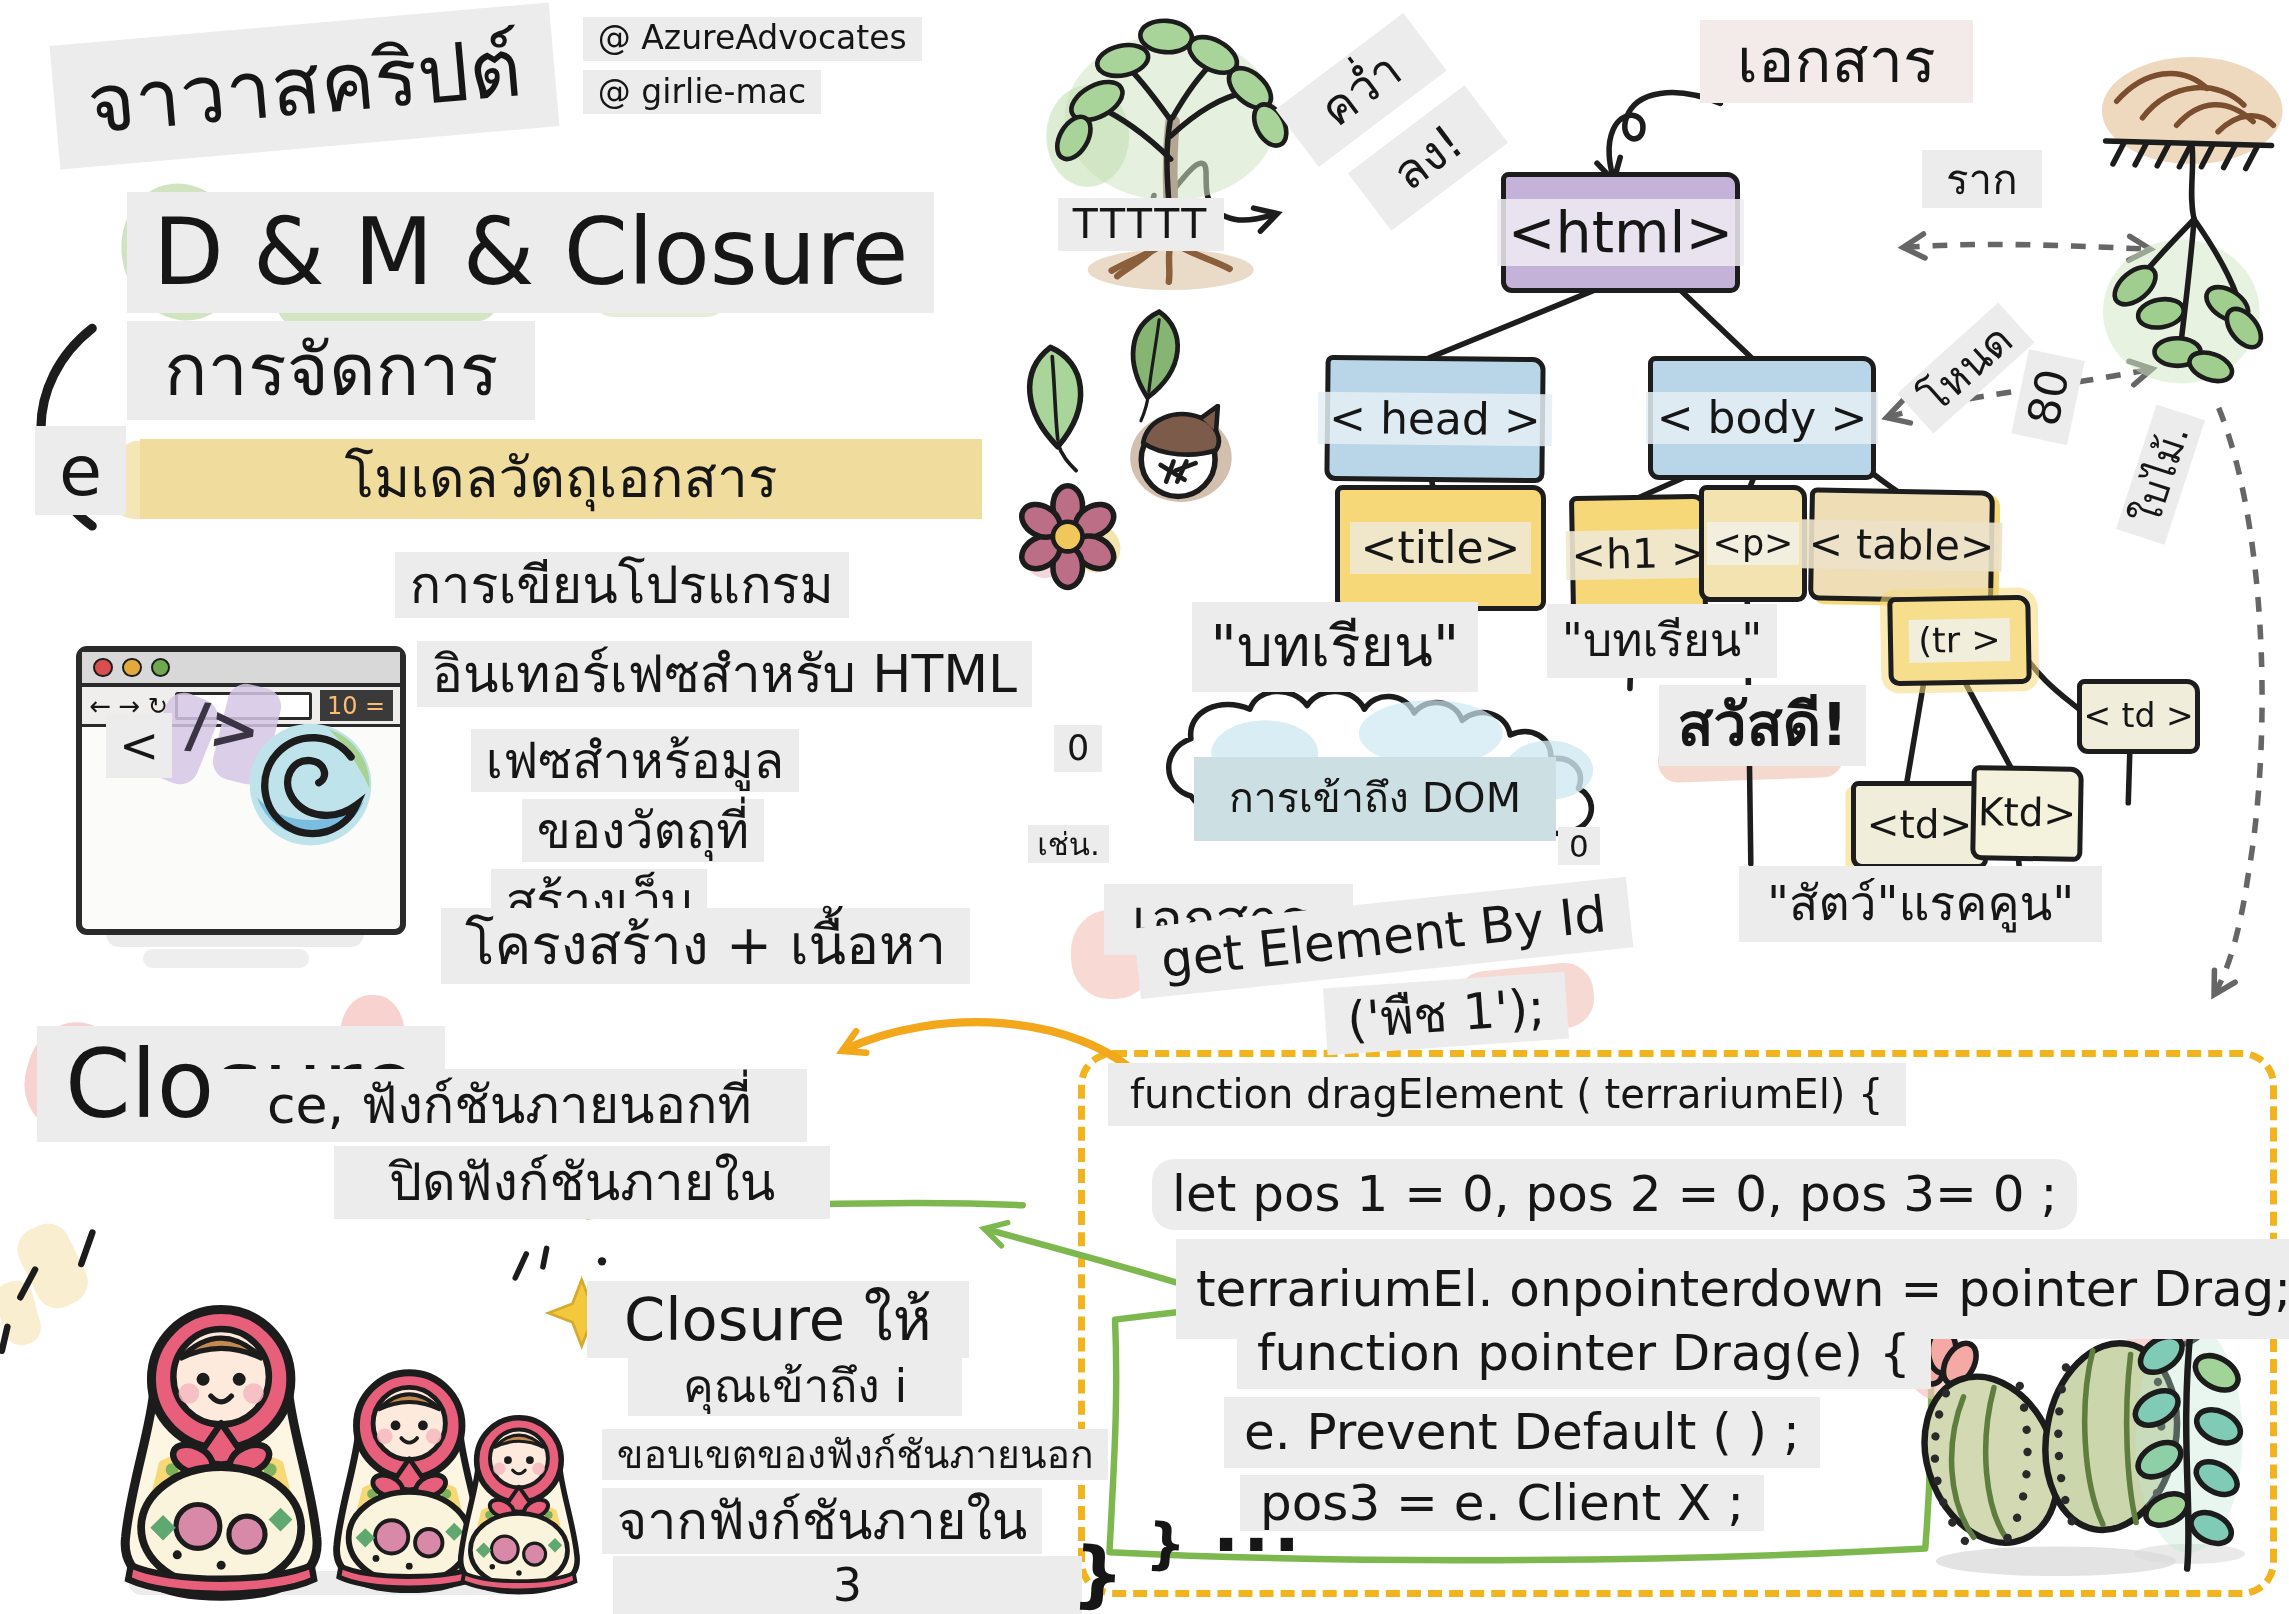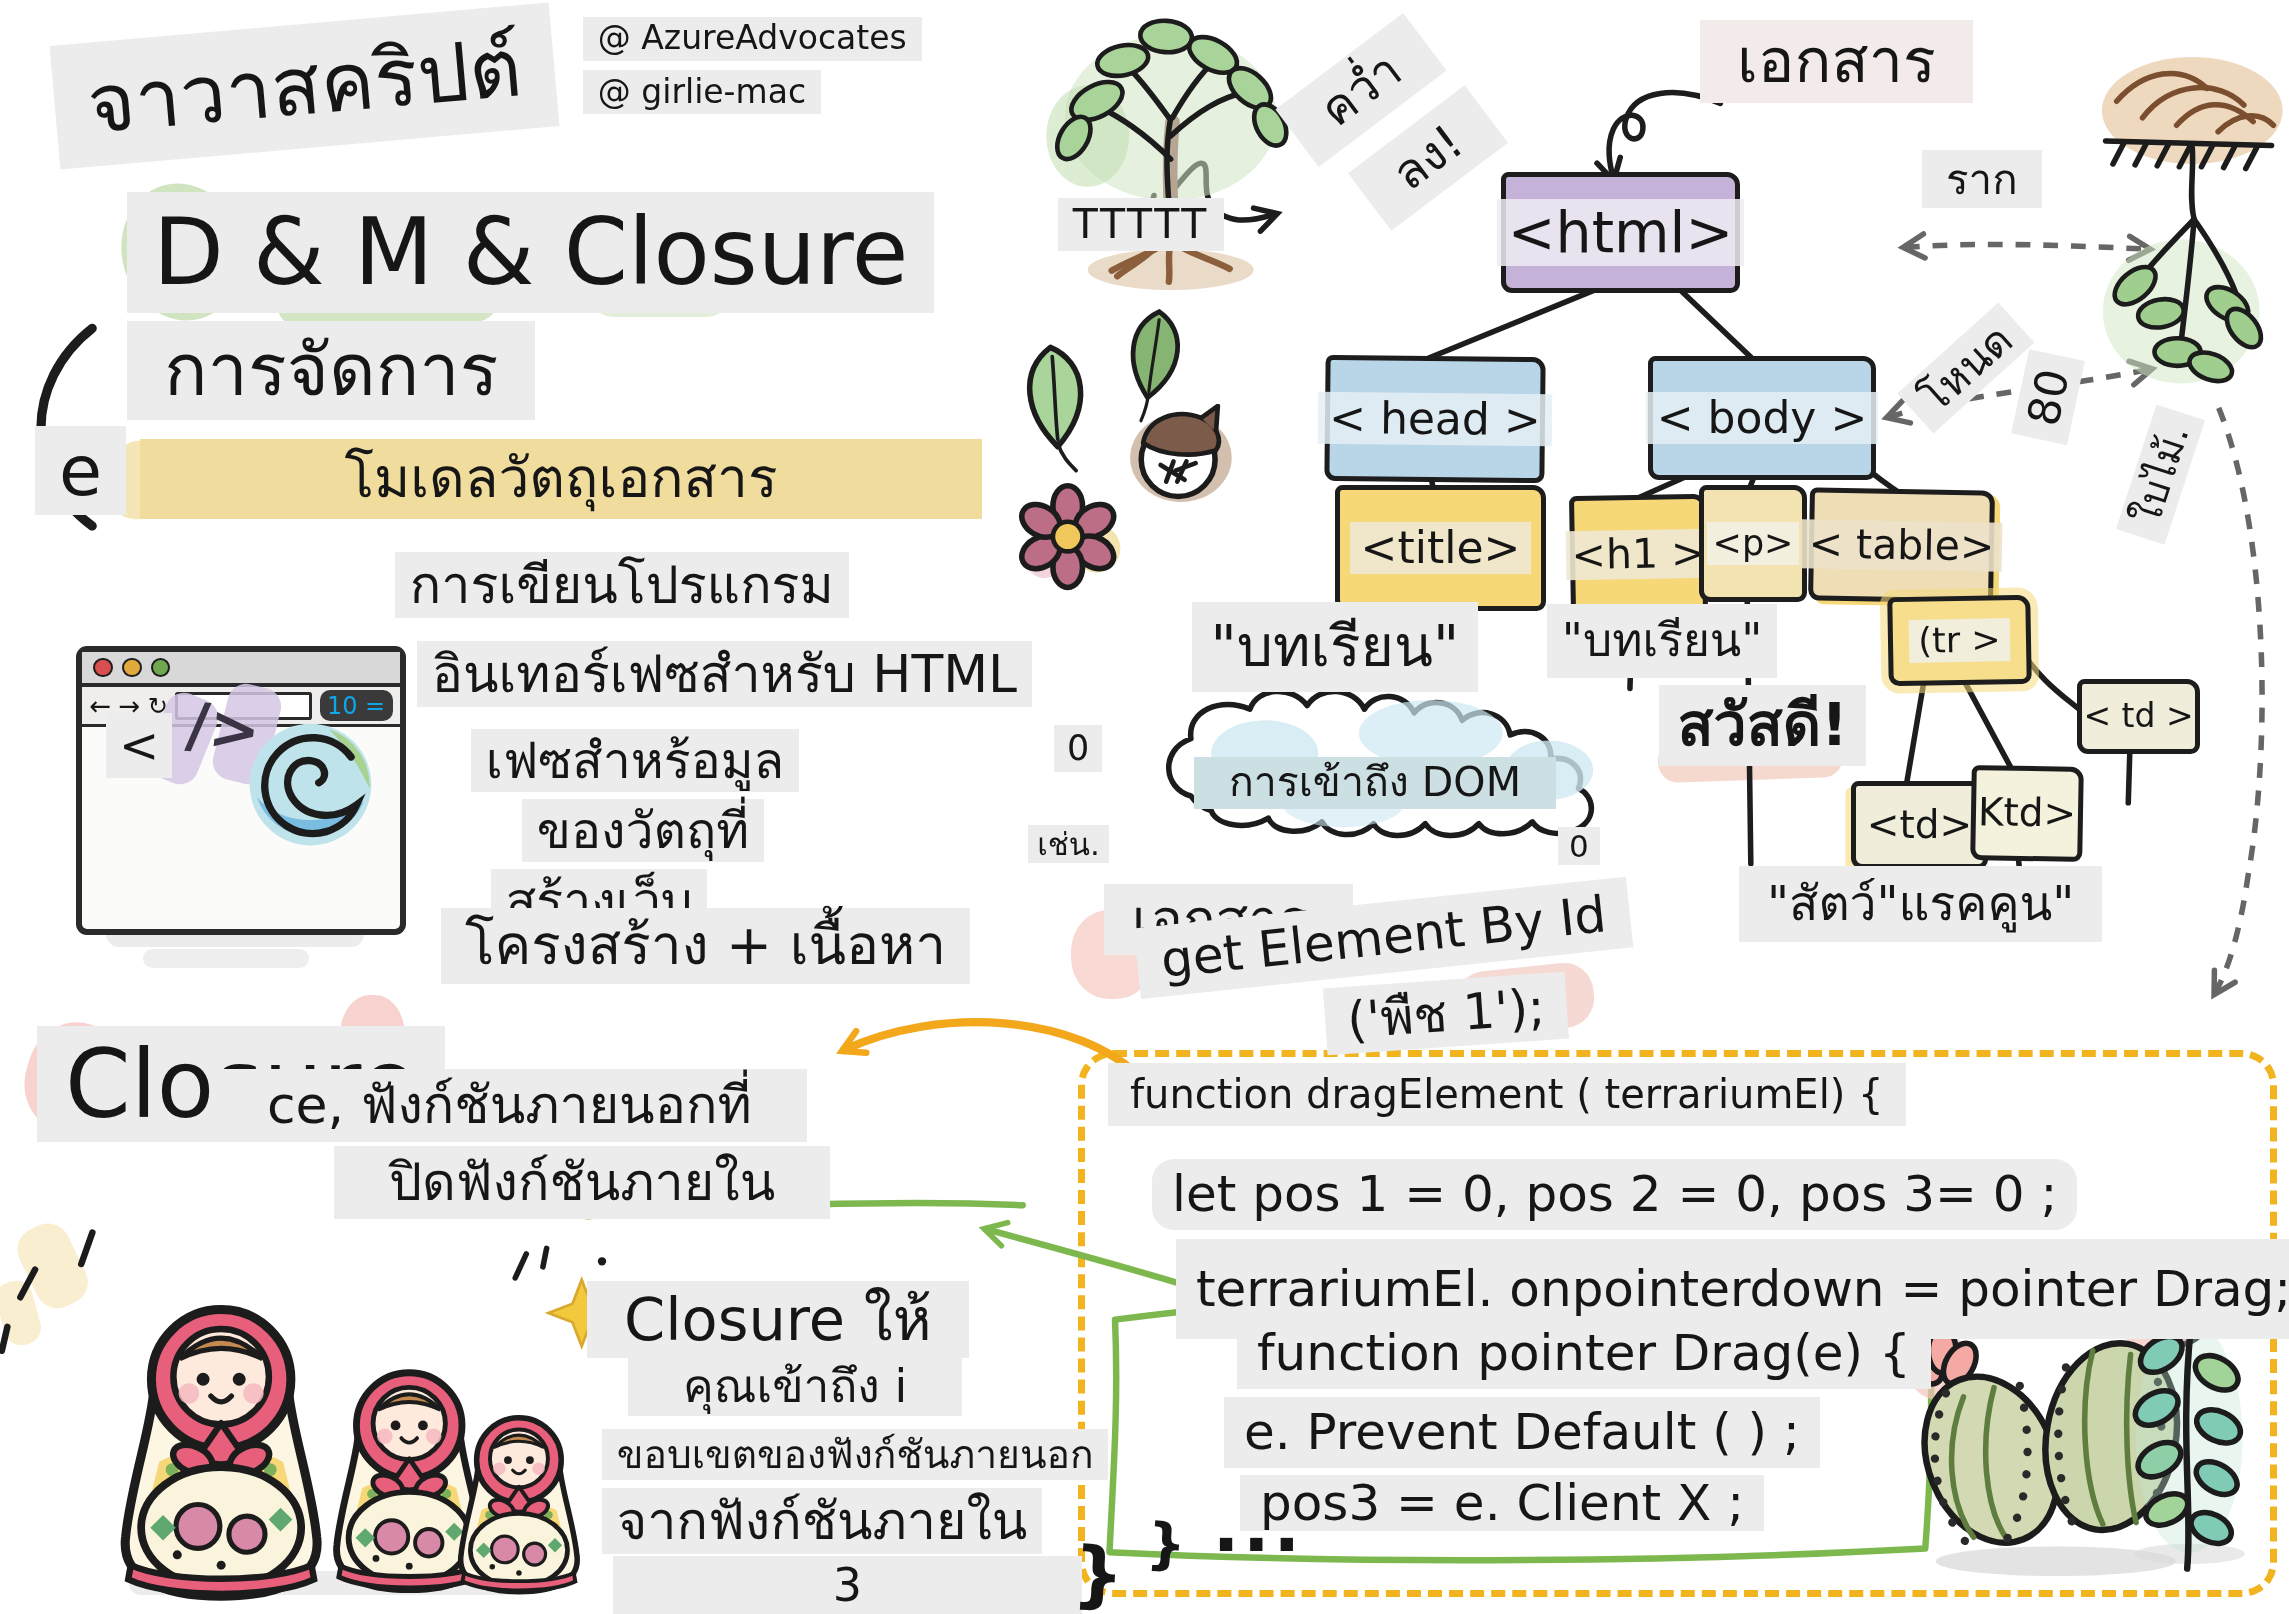--- a/index.html
+++ b/index.html
@@ -15,21 +15,21 @@
   svg.layer{position:absolute;left:0;top:0;z-index:2;pointer-events:none;}
   svg.art{position:absolute;z-index:2;}
   .dashedbox{position:absolute;left:1078px;top:1050px;width:1185px;height:533px;
              border:7.4px dashed #f2b41e;border-radius:35px;z-index:1;}
   .browser{position:absolute;left:76px;top:646px;width:318px;height:277px;border:6.5px solid #2a2a2a;
            border-radius:11px;background:#fbfbfa;z-index:2;}
   .b-titlebar{height:31px;background:#d8d8d8;border-bottom:4.6px solid #2a2a2a;display:flex;align-items:center;gap:9.2px;padding-left:11px;}
   .b-dot{width:15.7px;height:15.7px;border-radius:50%;border:2.8px solid #1d1d1d;}
   .b-nav{height:37px;background:#efeeec;border-bottom:3.7px solid #2a2a2a;display:flex;align-items:center;gap:7.4px;padding:0 7.4px;}
   .b-addr{flex:1;height:22px;background:#ffffff;border:3.7px solid #2a2a2a;border-radius:2.8px;}
-  .b-badge{background:#3a3a3a;color:#0ea5e9;font-size:24px;padding:1.8px 7.4px;border-radius:10px;}
+  .b-badge{background:#3a3a3a;color:#fdba74;font-size:24px;padding:1.8px 7.4px;}
   .shadow{position:absolute;background:#e7e7e7;border-radius:18.5px;z-index:1;}
 </style>
 </head>
 <body>
 
 <div id="canvas">
 
   <div class="blob" style="left:122px;top:183px;width:120px;height:138px;background:#c8dfb4;border-radius:50%;transform:rotate(-15deg);opacity:.85;"></div>
   <div class="blob" style="left:277px;top:277px;width:222px;height:48px;background:#c8dfb4;border-radius:28px;transform:rotate(-2deg);opacity:.8;"></div>
   <div class="blob" style="left:591px;top:273px;width:138px;height:44px;background:#cfe3bd;border-radius:24px;opacity:.6;"></div>
@@ -404,21 +404,21 @@
     <span style="font-size:39px;padding:1.8px 3.7px;">Ktd&gt;</span>
     </div>
 
   <div class="chip" style="left:1192px;top:602px;font-size:57px;padding:13px 18.5px;">"บทเรียน"</div>
   <div class="chip" style="left:1547px;top:604px;font-size:46px;padding:11px 14.8px;">"บทเรียน"</div>
   <div class="chip" style="left:1659px;top:685px;font-size:59px;font-weight:600;padding:7.4px 18.5px;">สวัสดี!</div>
   <div class="chip" style="left:1739px;top:866px;font-size:48px;padding:11px 28px;">"สัตว์"แรคคูน"</div>
 
   <div class="chip" style="left:1054px;top:725px;font-size:35px;padding:3.7px 13px;">0</div>
   <div class="chip" style="left:1558px;top:827px;font-size:31px;padding:1.8px 11px;">0</div>
-  <div class="chip" style="left:1194px;top:757px;width:362px;font-size:41px;background:#ccdfe2;justify-content:center;padding:3px 0;">การเข้าถึง DOM</div>
+  <div class="chip" style="left:1194px;top:757px;width:362px;font-size:41px;background:#ccdfe2;justify-content:center;padding:19px 0;">การเข้าถึง DOM</div>
   <div class="chip" style="left:1028px;top:825px;font-size:31px;padding:1.8px 9.2px;">เช่น.</div>
   <div class="chip" style="left:1104px;top:884px;font-size:54px;padding:5.5px 28px;">เอกสาร.</div>
   <div class="chip" style="left:1141px;top:928px;font-size:50px;transform:rotate(-6deg);transform-origin:left bottom;padding:7.4px 24px;">get Element By Id</div>
   <div class="chip" style="left:1325px;top:980px;font-size:50px;transform:rotate(-4deg);padding:5.5px 22px;">('พืช 1');</div>
 
   <div class="chip" style="left:1108px;top:1063px;font-size:40px;padding:9.2px 22px;">function dragElement ( terrariumEl) {</div>
   <div class="chip" style="left:1152px;top:1159px;font-size:50px;padding:7.4px 20px;border-radius:22px;">let pos 1 = 0, pos 2 = 0, pos 3= 0 ;</div>
   <div class="chip" style="left:1176px;top:1239px;font-size:50px;padding:22px 20px;">terrariumEl. onpointerdown = pointer Drag;</div>
   <div class="chip" style="left:1237px;top:1318px;font-size:50px;padding:7.4px 20px;">function pointer Drag(e) {</div>
   <div class="chip" style="left:1224px;top:1397px;font-size:50px;padding:7.4px 20px;">e. Prevent Default ( ) ;</div>

